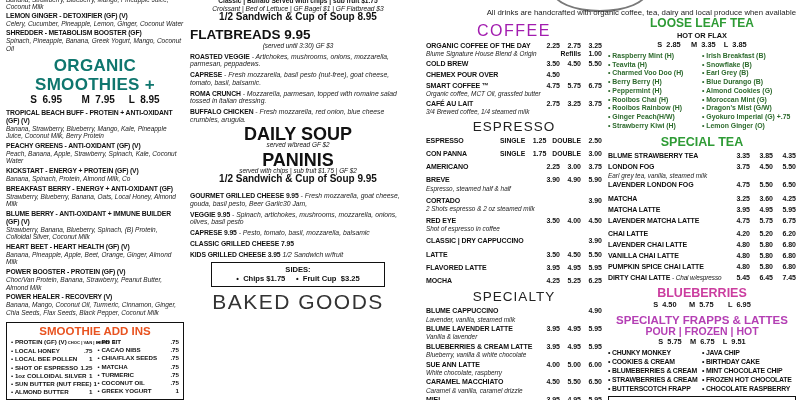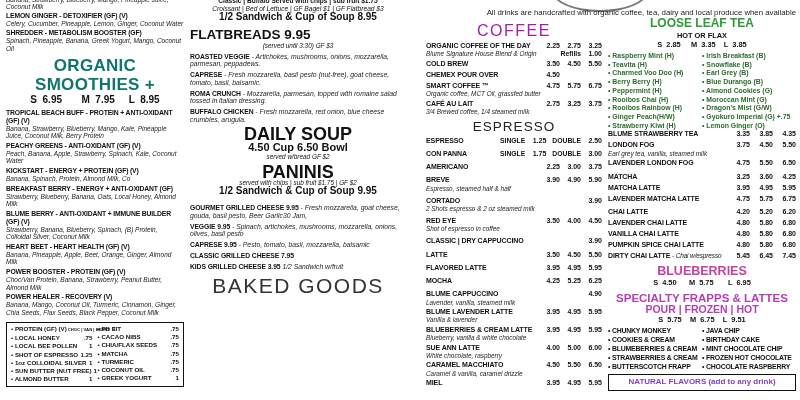--- a/index.html
+++ b/index.html
@@ -148,20 +148,21 @@
           <div class="mi-n">POWER BOOSTER -   PROTEIN  (GF)  (V)</div>
           <div class="mi-d">Choc/Van Protein, Banana, Strawberry, Peanut Butter, Almond Milk</div>
         </div>
         <div class="mi">
           <div class="mi-n">POWER HEALER -   RECOVERY   (V)</div>
           <div class="mi-d">Banana, Mango, Coconut Oil, Turmeric, Cinnamon, Ginger, Chia Seeds,  Flax Seeds, Black Pepper, Coconut Milk</div>
         </div>
       </div>
 
     <div class="box">
+      <div class="box-title t-orange">SMOOTHIE ADD INS</div>
       <div class="kv-cols">
         <div>
             <div class="kvr">
               <span class="kv-n">PROTEIN (GF) (V)</span>
               <span class="kv-note">CHOC | VAN | BERRY</span>
               <span class="kv-p">1</span>
             </div>
             <div class="kvr">
               <span class="kv-n">LOCAL HONEY</span>
               <span class="kv-p">.75</span>
@@ -231,34 +232,37 @@
     <div class="h-flat">FLATBREADS  9.95</div>
     <div class="h-sub">(served until 3:30)  GF $3</div>
     <div>
         <p class="fi"><span class="fi-n">ROASTED VEGGIE</span>  <span class="fi-d">- Artichokes, mushrooms, onions, mozzarella, parmesan, peppadews.</span></p>
         <p class="fi"><span class="fi-n">CAPRESE</span>  <span class="fi-d">- Fresh mozzarella, basil pesto (nut-free), goat cheese, tomato, basil, balsamic.</span></p>
         <p class="fi"><span class="fi-n">ROMA CRUNCH</span>  <span class="fi-d">- Mozzarella, parmesan, topped with romaine salad tossed in italian dressing.</span></p>
         <p class="fi"><span class="fi-n">BUFFALO CHICKEN</span>  <span class="fi-d">- Fresh mozzarella, red onion, blue cheese crumbles, arugula.</span></p>
       </div>
 
     <div class="h-mid">DAILY SOUP</div>
-    <div class="soup-line">4.50 Cup    6.50  Bowl</div>
     <div class="h-sub">served w/bread  GF $2</div>
 
     <div class="h-mid">PANINIS</div>
     <div class="h-sub" style="margin-bottom:0">served with chips | sub fruit $1.75 | GF $2</div>
     <div class="combo c2top" style="margin-bottom:9px">1/2 Sandwich &amp; Cup of Soup 9.95</div>
     <div>
         <p class="fi"><span class="fi-n">GOURMET GRILLED CHEESE 9.95</span>  <span class="fi-d">- Fresh mozzarella, goat cheese, gouda, basil pesto, Beer Garlic30 Jam,</span></p>
         <p class="fi"><span class="fi-n">VEGGIE  9.95</span>  <span class="fi-d">- Spinach, artichokes, mushrooms, mozzarella, onions, olives, basil pesto</span></p>
         <p class="fi"><span class="fi-n">CAPRESE 9.95</span>  <span class="fi-d">- Pesto, tomato, basil, mozzarella, balsamic</span></p>
         <p class="fi"><span class="fi-n">CLASSIC GRILLED CHEESE 7.95</span></p>
         <p class="fi"><span class="fi-n">KIDS GRILLED CHEESE 3.95</span>  <span class="fi-d">1/2 Sandwich w/fruit</span></p>
       </div>
 
+    <div class="sides-box">
+      <div class="sides-t">SIDES:</div>
+      <div class="sides-l">•  Chips $1.75     •  Fruit Cup  $3.25</div>
+    </div>
 
     <div class="h-baked">BAKED GOODS</div>
     <div></div>
   </div>
 
   <div class="col col3">
     <div class="h-coffee">COFFEE</div>
     <div>
         <div class="ci">
           <div class="ci-r">
@@ -401,20 +405,21 @@
         <div class="ci">
           <div class="ci-r">
             <span class="ci-n">MOCHA</span>
             <span class="cell">4.25</span>
             <span class="cell">5.25</span>
             <span class="cell">6.25</span>
           </div>
         </div>
       </div>
 
+    <div class="h-esp">SPECIALTY</div>
     <div class="list-specialty">
         <div class="ci">
           <div class="ci-r">
             <span class="ci-n">BLUME CAPPUCCINO</span>
             <span class="cell"></span>
             <span class="cell"></span>
             <span class="cell">4.90</span>
           </div>
           <div class="ci-dr">
             <span class="ci-d">Lavender, vanilla, steamed milk</span>
@@ -497,20 +502,21 @@
           <div class="tl">Earl Grey (B)</div>
           <div class="tl">Blue Durango (B)</div>
           <div class="tl">Almond Cookies (G)</div>
           <div class="tl">Moroccan Mint (G)</div>
           <div class="tl">Dragon's Mist (G/W)</div>
           <div class="tl">Gyokuro Imperial (G) +.75</div>
           <div class="tl">Lemon Ginger (O)</div>
         </div>
     </div>
 
+    <div class="h-green h-st">SPECIAL TEA</div>
     <div>
         <div class="ci">
           <div class="ci-r">
             <span class="ci-n">BLUME  STRAWBERRY  TEA</span>
             <span class="cell">3.35</span>
             <span class="cell">3.85</span>
             <span class="cell">4.35</span>
           </div>
         </div>
         <div class="ci">

